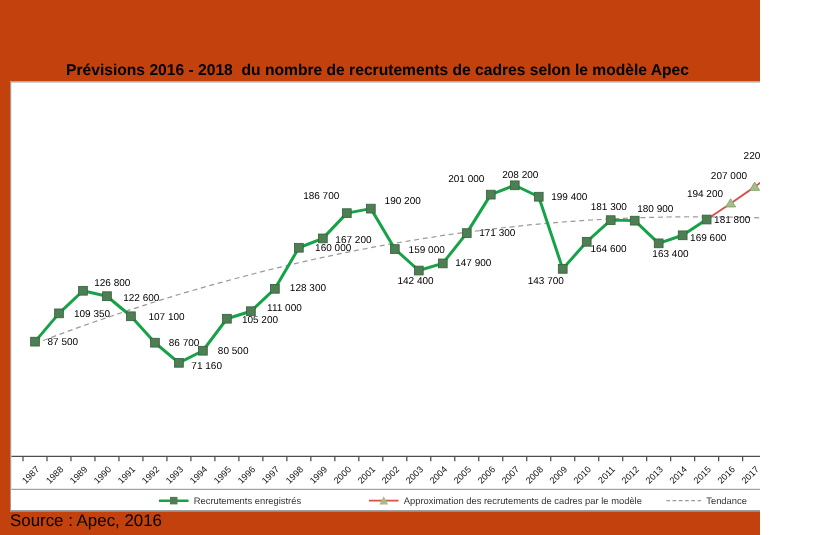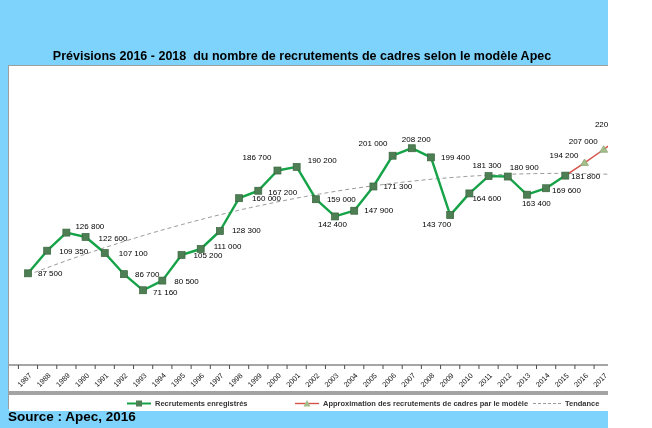--- a/index.html
+++ b/index.html
@@ -1,29 +1,29 @@
 <!DOCTYPE html>
 <html><head>
 <meta charset="utf-8">
 <style>
   html,body{margin:0;padding:0;background:#ffffff;}
-  .page{position:relative;width:608px;height:428px;background:#7dd3fc;overflow:hidden;
+  .page{position:relative;width:608px;height:428px;background:#c2410c;overflow:hidden;
         font-family:"Liberation Sans",sans-serif;}
   .title{position:absolute;top:9px;left:0;width:604px;text-align:center;color:#000;
          font-weight:bold;font-size:12.5px;line-height:1.5;white-space:pre-wrap;}
   .chart-box{position:absolute;left:8px;top:65px;width:636px;height:342px;
              border:1px solid #9e9e9e;background:#fff;}
   #plot{position:absolute;left:0;top:0;display:block;}
   #plot text{font-family:"Liberation Sans",sans-serif;}
-  .legend{position:absolute;left:0;right:0;top:325px;height:16px;border-top:4px solid #a3a3a3;background:#fff;font-weight:bold;}
+  .legend{position:absolute;left:0;right:0;top:325px;height:16px;border-top:1px solid #a3a3a3;background:#fff;}
   .legend-item{position:absolute;top:0;height:16px;display:flex;align-items:center;gap:4px;
                font-size:7.5px;color:#333;white-space:nowrap;}
   .legend-item svg{display:block;}
   .li-1{left:118px;} .li-2{left:286px;} .li-3{left:524px;justify-content:center;}
-  .source{position:absolute;left:8px;top:409px;font-size:13.5px;color:#000;font-weight:bold;}
+  .source{position:absolute;left:8px;top:409px;font-size:13.5px;color:#000;}
 </style>
 </head>
 <body>
 
 <div class="page">
 
   <div class="title">
     <div>Prévisions 2016 - 2018  du nombre de recrutements de cadres selon le modèle Apec</div>
     <div>Scénario « croissance progressive »</div>
   </div>

